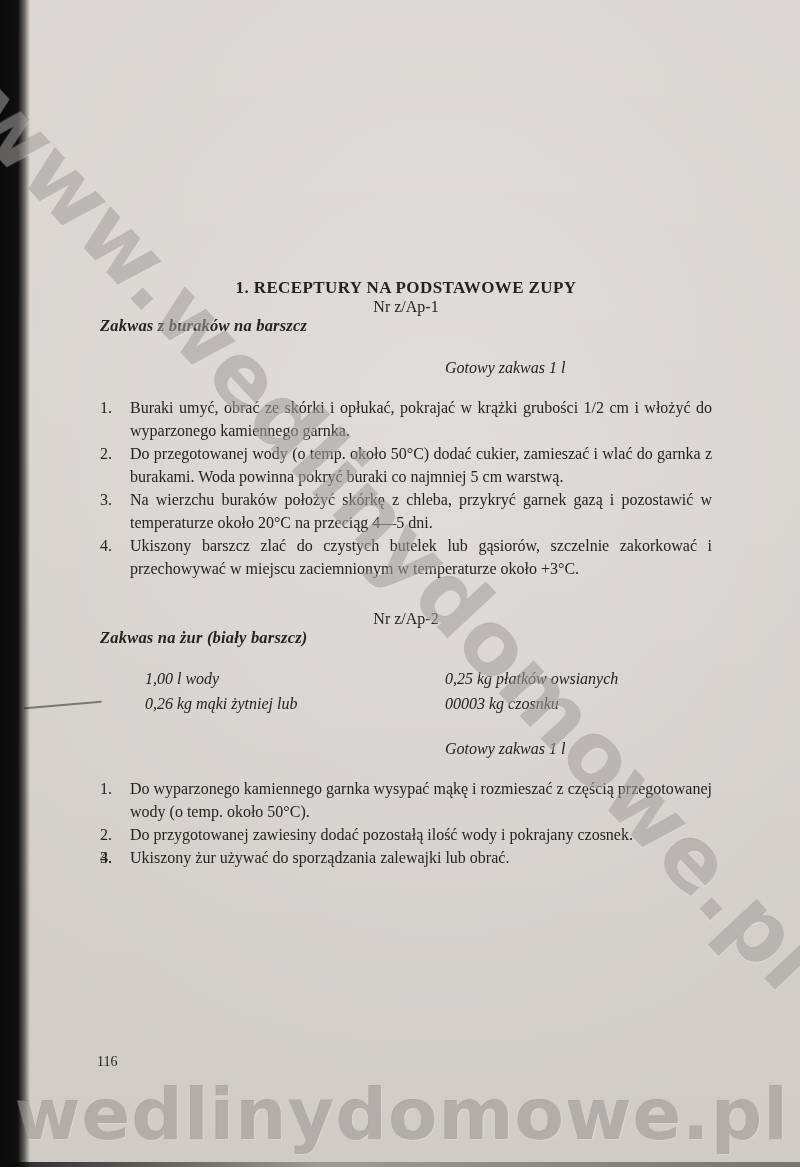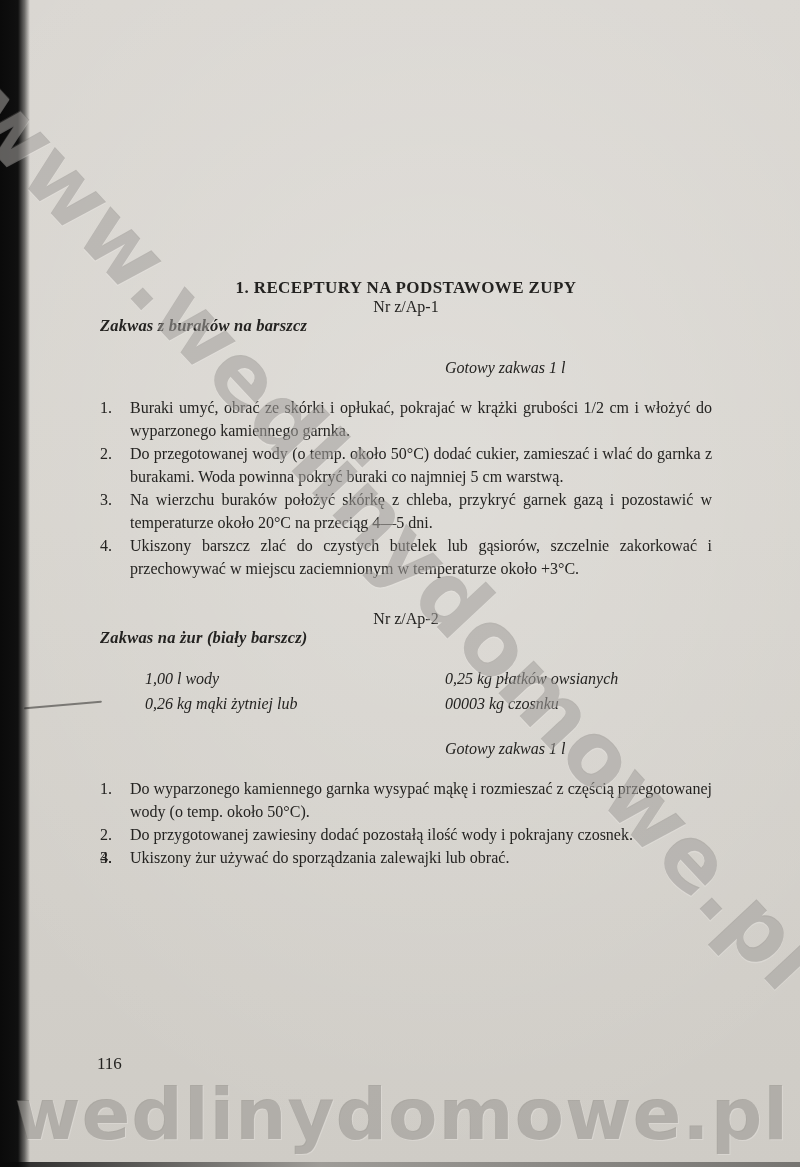--- a/index.html
+++ b/index.html
@@ -99,21 +99,21 @@
     position: absolute;
     left: 0;
     top: 0;
     width: 22px;
     text-align: left;
   }
   .page-number {
     position: absolute;
     left: 97px;
     top: 1054px;
-    font-size: 17px;
+    font-size: 14px;
     z-index: 1;
   }
   .wm-diagonal {
     position: absolute;
     left: 22px;
     top: 62px;
     transform: rotate(47deg);
     transform-origin: 0 0;
     font-family: "DejaVu Sans", "Liberation Sans", sans-serif;
     font-weight: bold;

